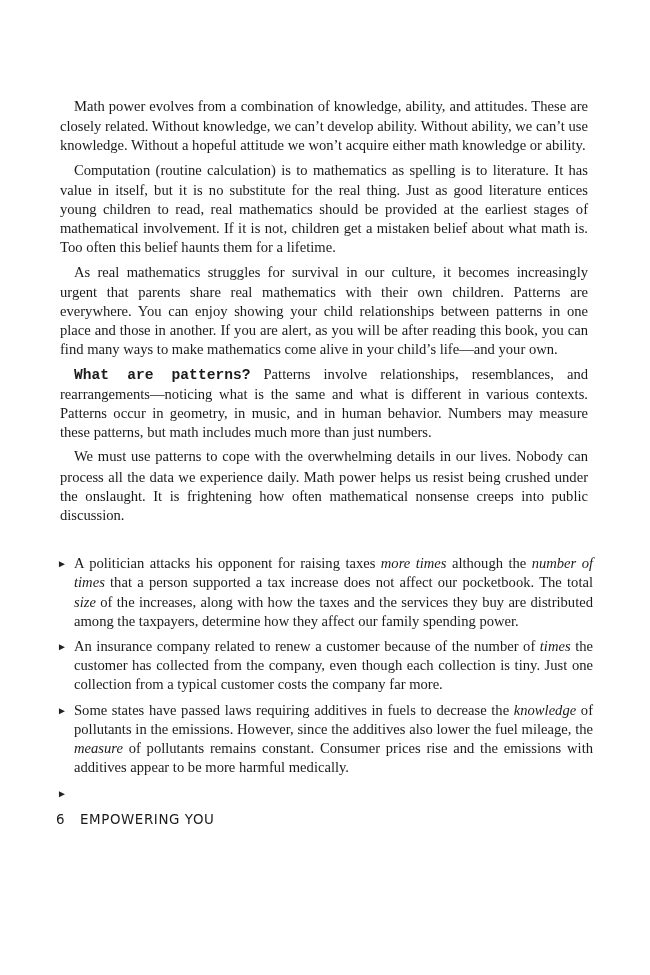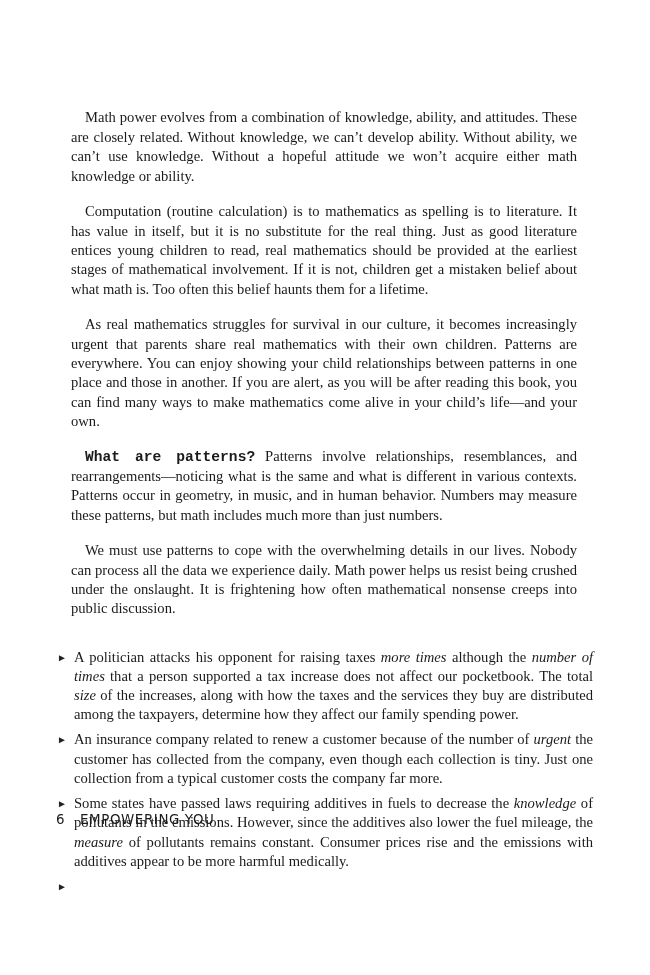--- a/index.html
+++ b/index.html
@@ -19,21 +19,21 @@
       left: 55px;
       top: 92px;
       width: 538px;
       font-family: "Liberation Serif", "DejaVu Serif", serif;
       font-size: 14.6px;
       line-height: 19.2px;
       text-align: justify;
       hyphens: manual;
     }
     .para {
-      margin: 16px;
+      margin: 5px;
       text-indent: 14px;
     }
     .para .lead-bold {
       font-weight: bold;
       font-family: Liberation Mono, monospace;
     }
     .bullets {
       list-style: none;
       margin: 29px 0 0 0;
       padding: 0;
@@ -88,21 +88,21 @@
     <span class="lead-bold"></span><span>We must use patterns to cope with the overwhelming details in our lives. Nobody can process all the data we experience daily. Math power helps us resist being crushed under the onslaught. It is frightening how often mathematical nonsense creeps into public discussion.</span>
   </p>
 
   <ul class="bullets">
     <li class="bullet-item">
       <span class="bullet-marker">►</span>
       <span><span>A politician attacks his opponent for raising taxes </span><em>more times</em><span> although the </span><em>number of times</em><span> that a person supported a tax increase does not affect our pocketbook. The total </span><em>size</em><span> of the increases, along with how the taxes and the services they buy are distributed among the taxpayers, determine how they affect our family spending power.</span></span>
     </li>
     <li class="bullet-item">
       <span class="bullet-marker">►</span>
-      <span><span>An insurance company related to renew a customer because of the number of </span><em>urgent</em><span> the customer has collected from the company, even though each collection is tiny. Just one collection from a typical customer costs the company far more.</span></span>
+      <span><span>An insurance company related to renew a customer because of the number of </span><em>times</em><span> the customer has collected from the company, even though each collection is tiny. Just one collection from a typical customer costs the company far more.</span></span>
     </li>
     <li class="bullet-item">
       <span class="bullet-marker">►</span>
       <span><span>Some states have passed laws requiring additives in fuels to decrease the </span><em>knowledge</em><span> of pollutants in the emissions. However, since the additives also lower the fuel mileage, the </span><em>measure</em><span> of pollutants remains constant. Consumer prices rise and the emissions with additives appear to be more harmful medically.</span></span>
     </li>
     <li class="bullet-item">
       <span class="bullet-marker">►</span>
     </li>
   </ul>
 </div>

